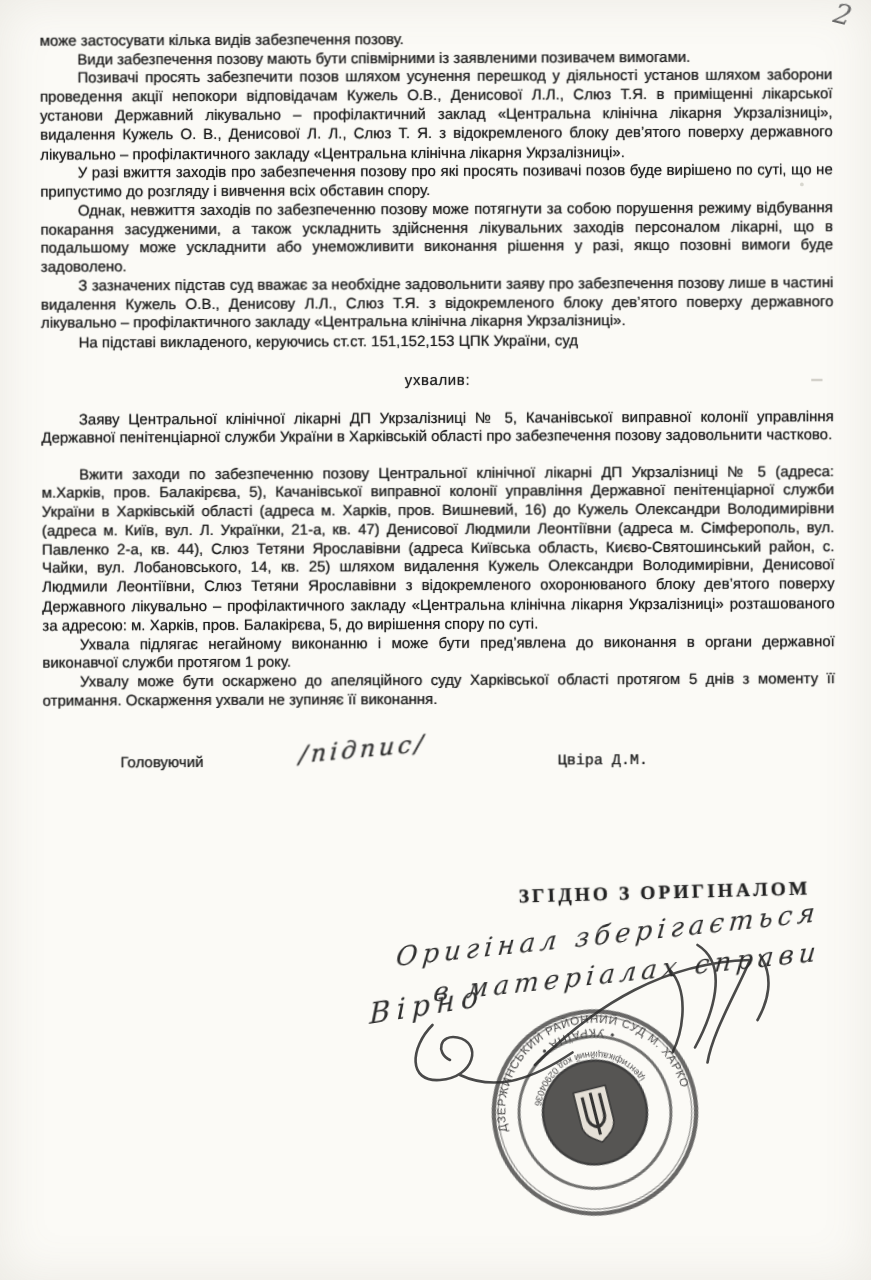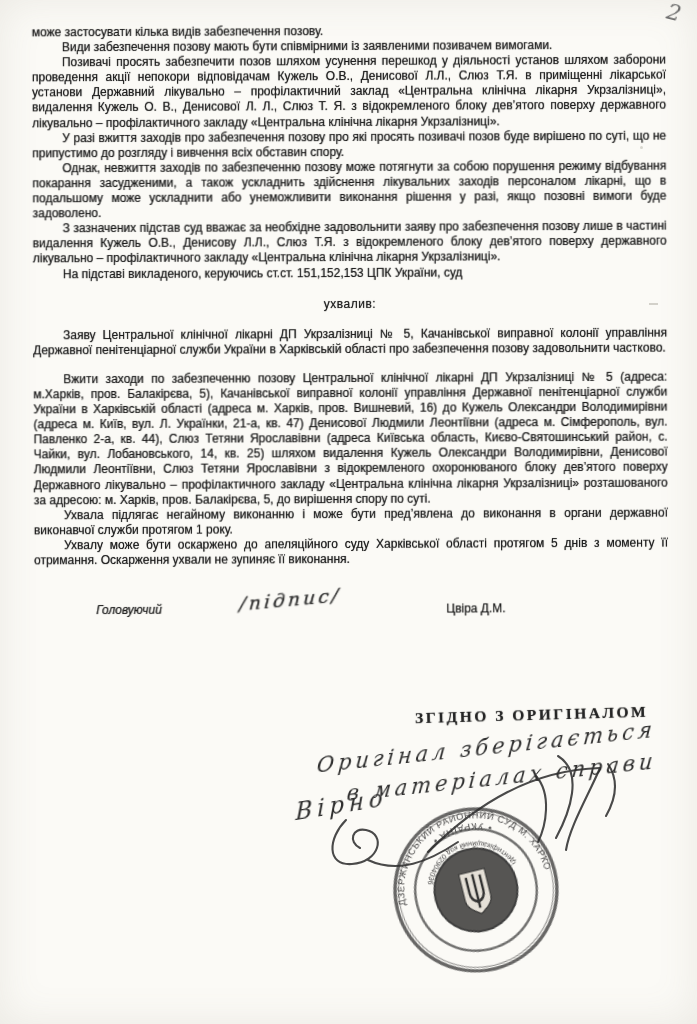--- a/index.html
+++ b/index.html
@@ -20,23 +20,23 @@
     text-align:justify;
     transform:rotate(-0.25deg);
     filter:blur(0.28px);
     text-shadow:0 0 .7px rgba(25,25,25,.75);
   }
   .para{margin:0;text-indent:30px;}
   .para.first{text-indent:0;}
   .gap-top{margin-top:14px;}
   .heading{margin:16px 0 15px 0;text-indent:0;text-align:center;letter-spacing:.5px;}
   .sig-row{position:relative;margin-top:31px;height:28px;text-indent:0;}
-  .sig-role{position:absolute;left:62px;top:4px;font-style:italic;}
+  .sig-role{position:absolute;left:62px;top:4px;}
   .sig-hand{position:absolute;left:205px;top:-6px;}
-  .sig-name{position:absolute;left:412px;top:4px;}
+  .sig-name{position:absolute;left:412px;top:4px;font-family:Liberation Mono, monospace;}
   .hand{
     font-family:"DejaVu Serif","Liberation Serif",serif;
     font-style:italic;color:#2e2e2e;
     filter:blur(.3px);
   }
   .pagenum{
     position:absolute;right:16px;top:0px;
     font-size:22px;color:#6a6a6a;
     transform:rotate(14deg);
   }

